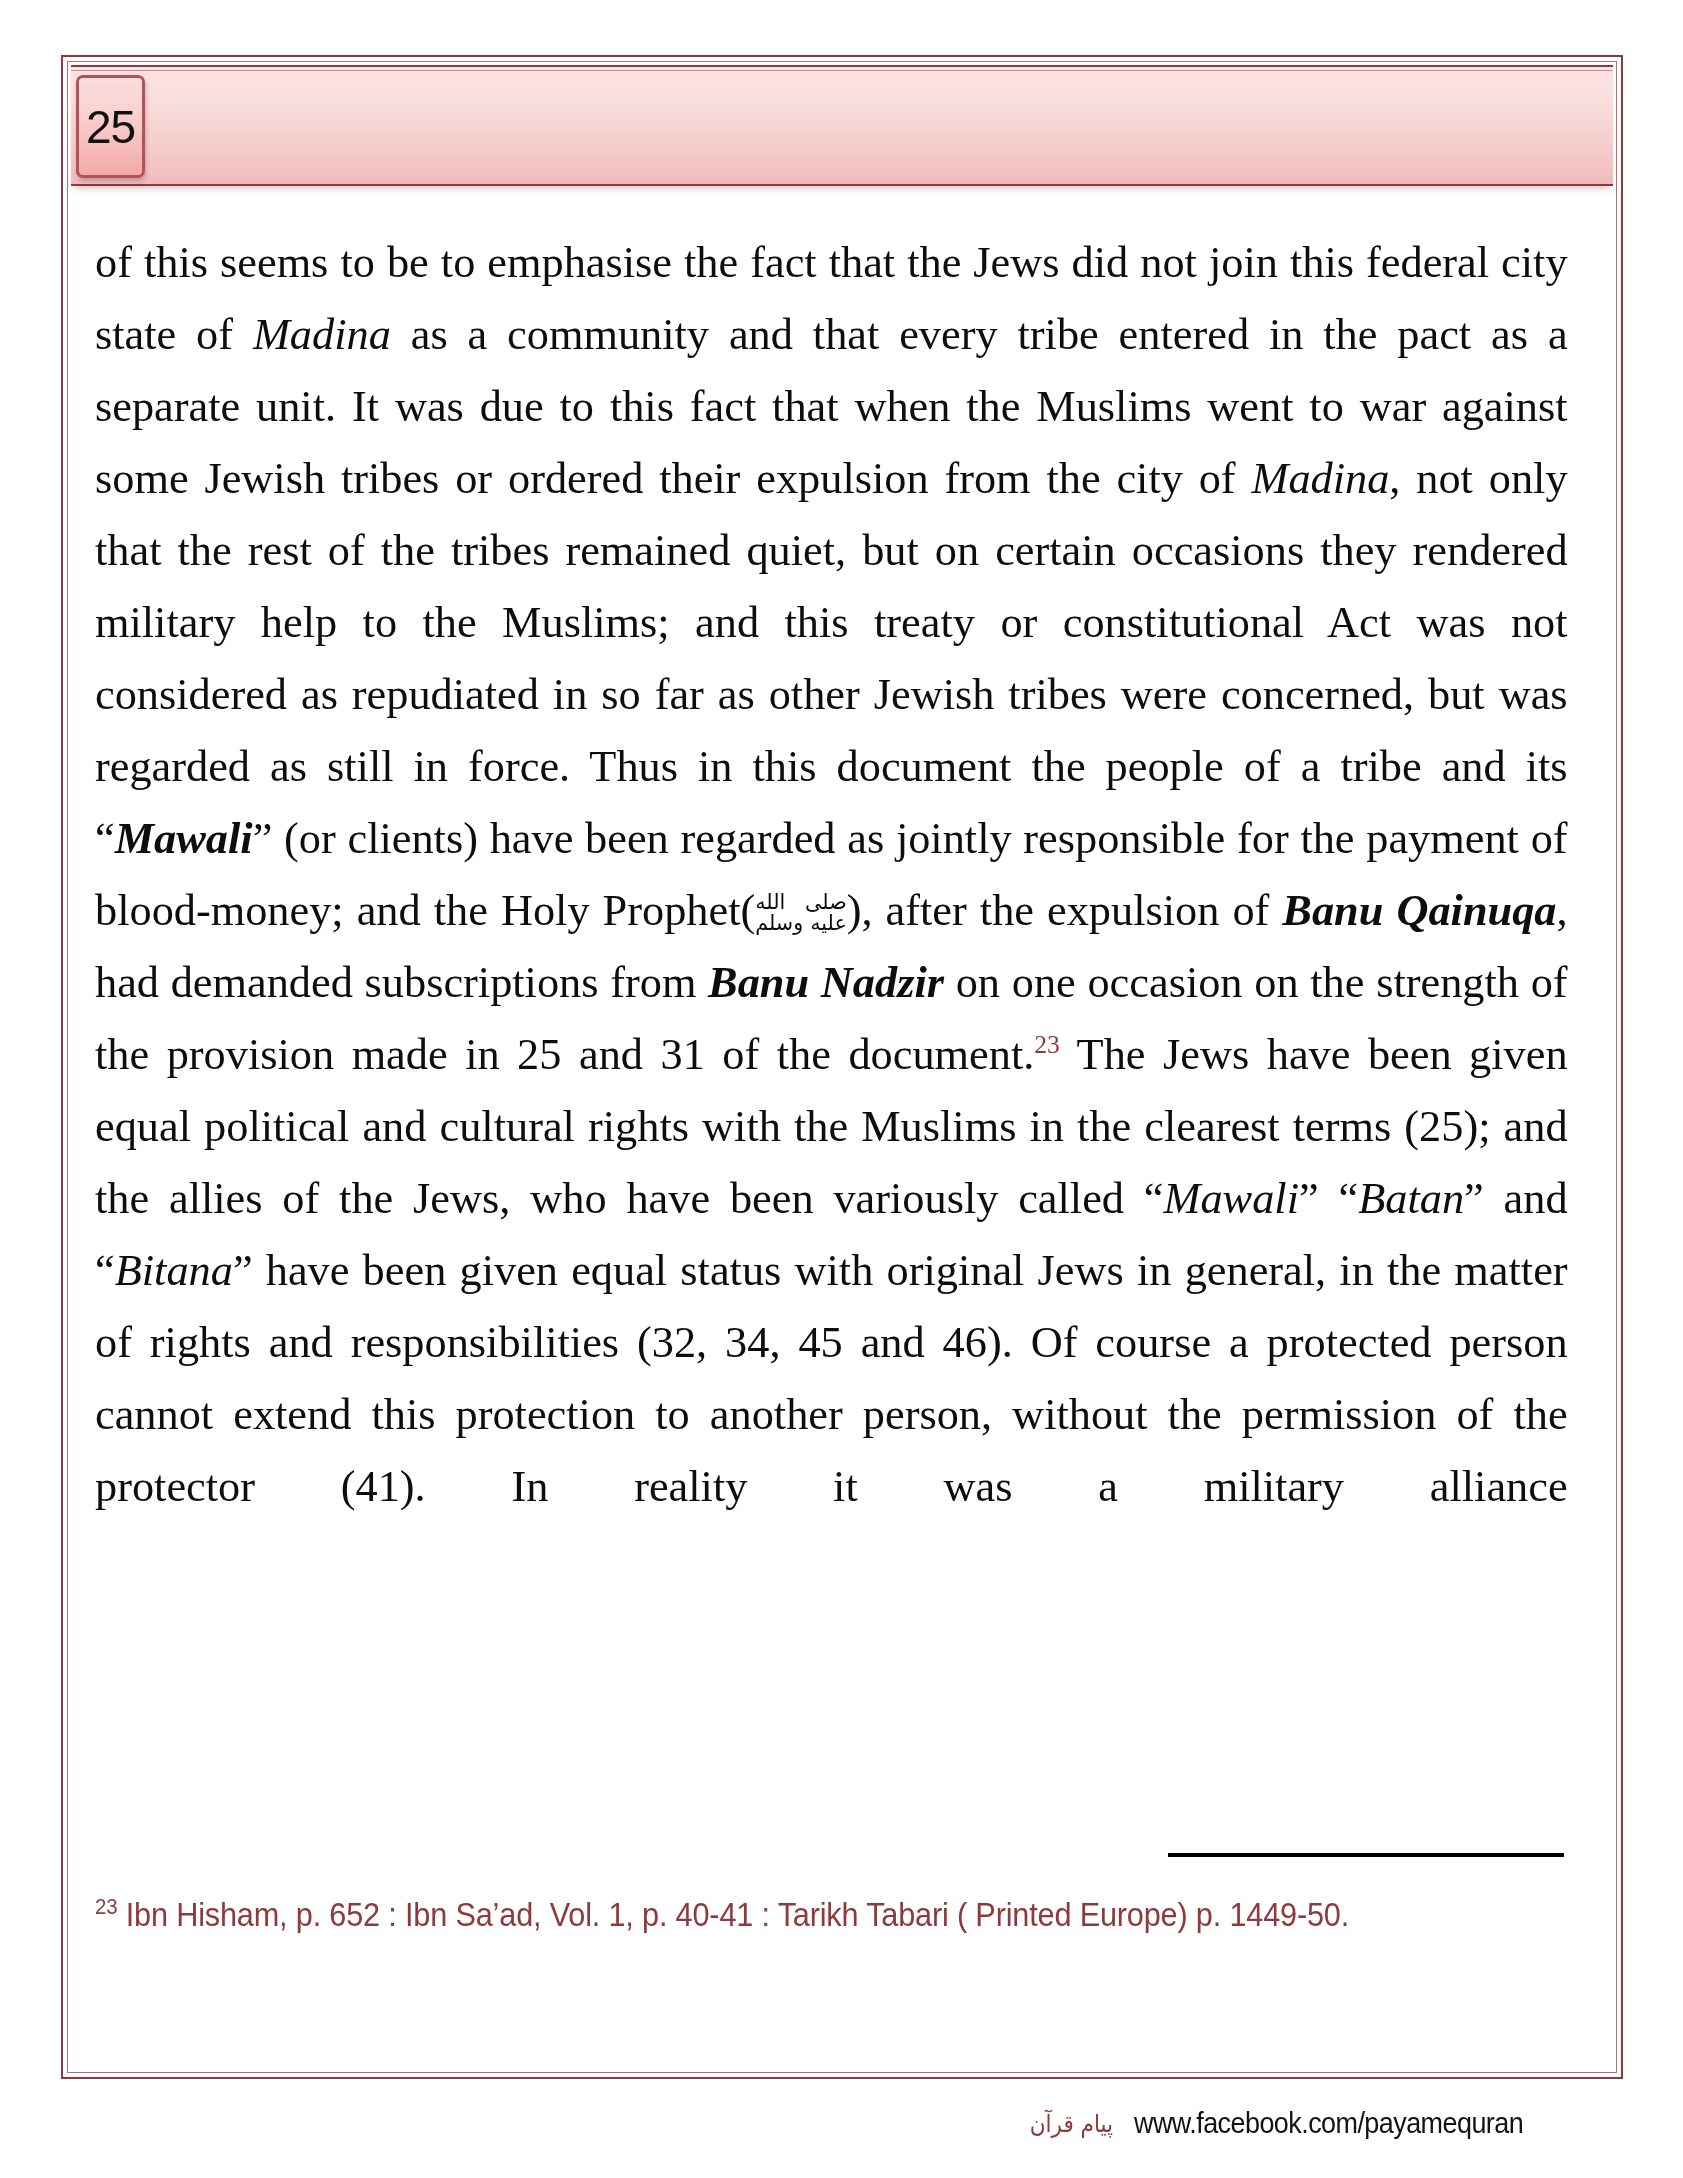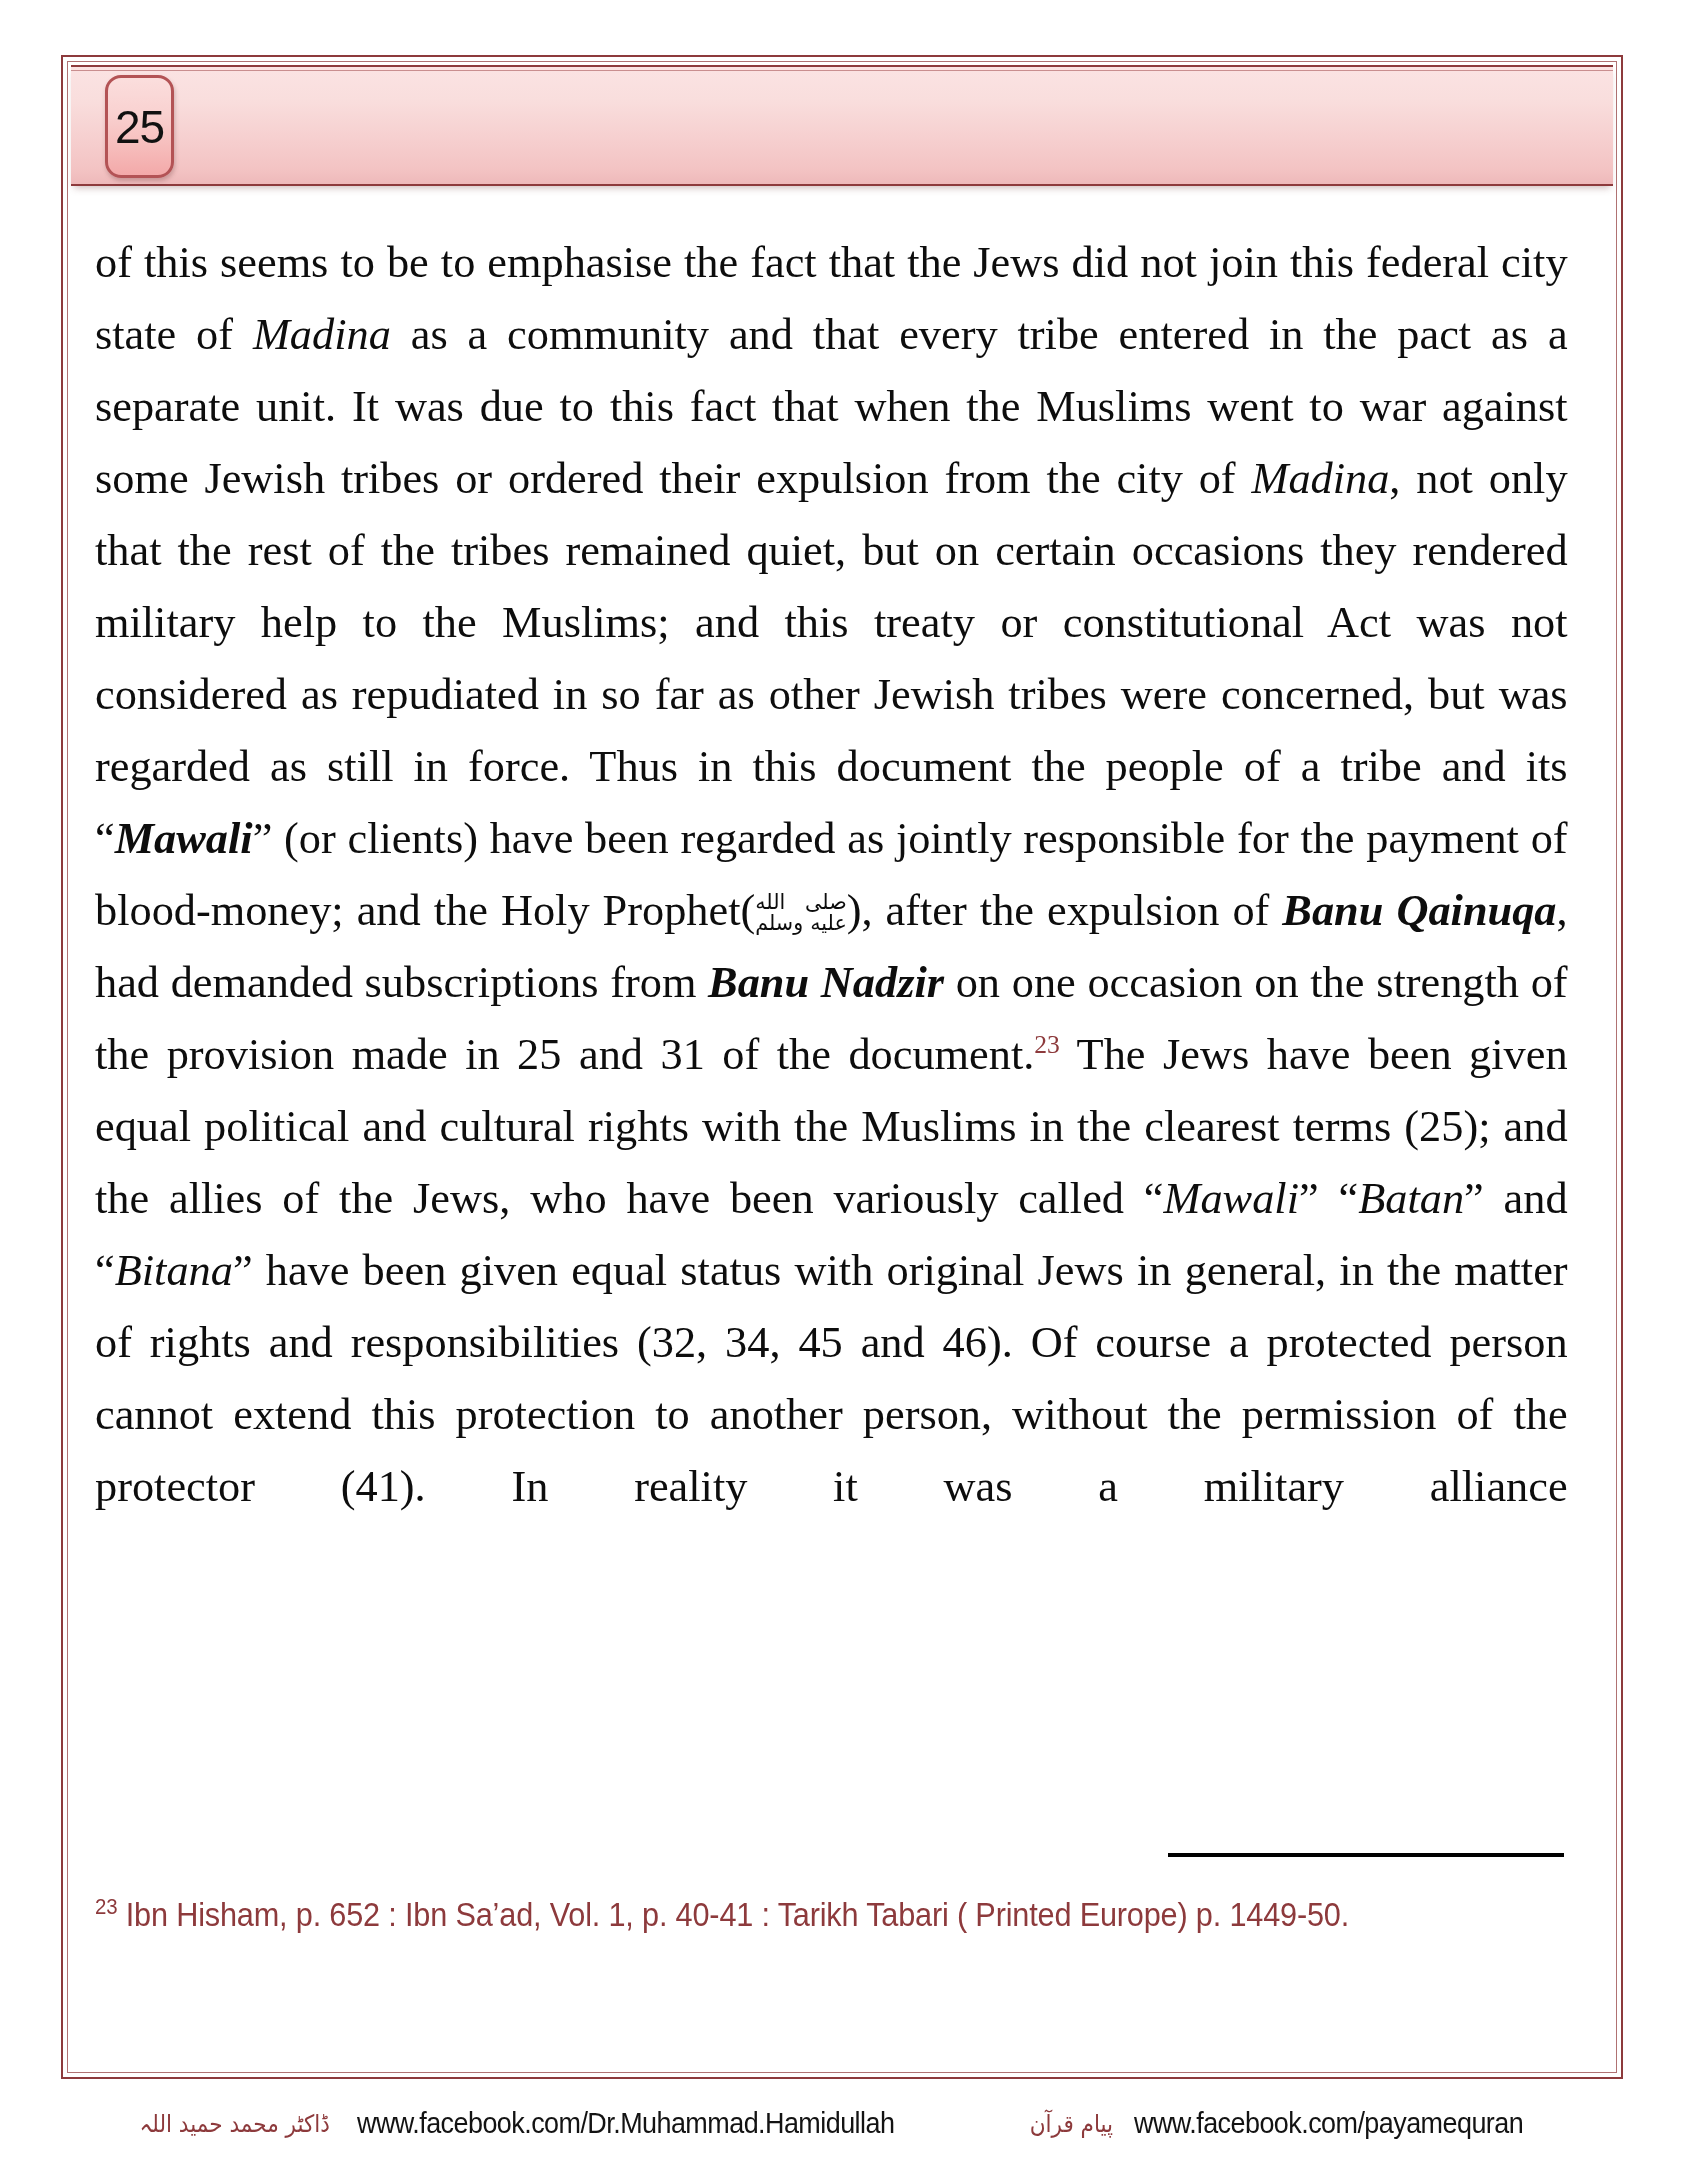--- a/index.html
+++ b/index.html
@@ -65,27 +65,27 @@
   .header-band::after {
     content: "";
     position: absolute;
     left: 0; right: 0; top: 3px;
     height: 1px;
     background: #c98e8f;
   }
 
   .page-badge {
     position: absolute;
-    left: 34px;
+    left: 5px;
     top: 8px;
     width: 69px;
     height: 103px;
     box-sizing: border-box;
     border: 3px solid #b35355;
-    border-radius: 16px;
+    border-radius: 7px;
     background: linear-gradient(to bottom,
                 #fbdedd 0%,
                 #f9d2d1 35%,
                 #f6bcbb 72%,
                 #f3a9a9 100%);
     display: flex;
     align-items: center;
     justify-content: center;
     font-family: "Liberation Sans", sans-serif;
     font-size: 46px;
@@ -244,24 +244,20 @@
     <span>of this seems to be to emphasise the fact that the Jews did not join this federal city state of </span><span class="it">Madina</span><span> as a community and that every tribe entered in the pact as a separate unit. It was due to this fact that when the Muslims went to war against some Jewish tribes or ordered their expulsion from the city of </span><span class="it">Madina</span><span>, not only that the rest of the tribes remained quiet, but on certain occasions they rendered military help to the Muslims; and this treaty or constitutional Act was not considered as repudiated in so far as other Jewish tribes were concerned, but was regarded as still in force. Thus in this document the people of a tribe and its “</span><span class="bi">Mawali</span><span>” (or clients) have been regarded as jointly responsible for the payment of blood-money; and the Holy Prophet(</span><span class="arabic-honorific"><span>صلى الله</span><span>عليه وسلم</span></span><span>), after the expulsion of </span><span class="bi">Banu Qainuqa</span><span>, had demanded subscriptions from </span><span class="bi">Banu Nadzir</span><span> on one occasion on the strength of the provision made in 25 and 31 of the document.</span><span class="fn-ref">23</span><span>  The Jews have been given equal political and cultural rights with the Muslims in the clearest terms (25); and the allies of the Jews, who have been variously called “</span><span class="it">Mawali</span><span>” “</span><span class="it">Batan</span><span>” and “</span><span class="it">Bitana</span><span>” have been given equal status with original Jews in general, in the matter of rights and responsibilities (32, 34, 45 and 46). Of course a protected person cannot extend this protection to another person, without the permission of the protector (41). In reality it was a military alliance</span>
   </div>
 
   <div class="footnote-rule"></div>
 
   <div class="footnote">
     <span class="fn-num">23</span><span> Ibn Hisham, p. 652 : Ibn Sa’ad, Vol. 1, p. 40-41 : Tarikh Tabari ( Printed Europe) p. 1449-50.</span>
   </div>
 
   <div class="page-footer">
-    <div class="footer-group left">
-      <span class="footer-urdu">ڈاکٹر محمد حمید اللہ</span>
-      <span class="footer-url">www.facebook.com/Dr.Muhammad.Hamidullah</span>
-    </div>
     <div class="footer-group right">
       <span class="footer-urdu">پیام قرآن</span>
       <span class="footer-url">www.facebook.com/payamequran</span>
     </div>
   </div>
 
 </div>
 
 
 </body></html>

